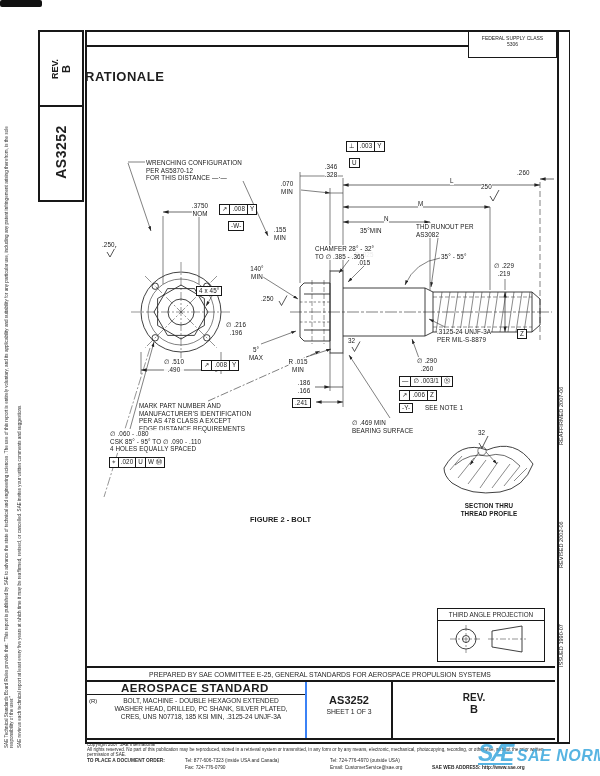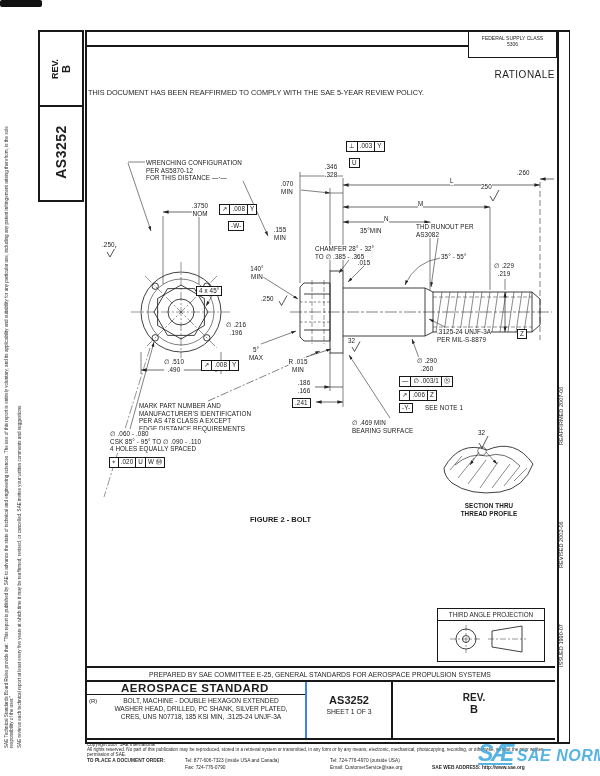--- a/index.html
+++ b/index.html
@@ -50,22 +50,21 @@
   <div class="abs frame" style="left:38px;top:103px;width:42px;height:97px;display:flex;align-items:center;justify-content:center;border-top:none;">
     <div class="b" style="transform:rotate(-90deg);font-size:14px;letter-spacing:.5px;">AS3252</div>
   </div>
 
   <div class="abs thin" style="left:468px;top:30px;width:89px;height:28px;text-align:center;padding-top:4px;box-sizing:border-box;">
     <div style="font-size:5px;">FEDERAL SUPPLY CLASS</div>
     <div style="font-size:5px;">5306</div>
   </div>
   <div class="hline" style="left:85px;top:45px;width:383px;"></div>
 
-  <div class="abs" style="left:85px;top:69px;width:470px;text-align:right;font-size:10px;letter-spacing:.5px;">RATIONALE</div>
-  <div class="abs" style="left:88px;top:88px;width:440px;font-size:7.3px;">THIS DOCUMENT HAS BEEN REAFFIRMED TO COMPLY WITH THE SAE 5-YEAR REVIEW POLICY.</div>
+  <div class="abs" style="left:85px;top:69px;width:470px;text-align:left;font-size:13px;letter-spacing:.5px;font-weight:bold;">RATIONALE</div>
 
   <svg class="abs" style="left:85px;top:102px;z-index:1;" width="470" height="440" viewBox="85 102 470 440">
     <defs>
       <marker id="arw" markerWidth="9" markerHeight="7" refX="8" refY="2.5" orient="auto-start-reverse">
         <path d="M0,0L8,2.5L0,5z" fill="#242424"></path>
       </marker>
     </defs>
     <g stroke="#2b2b2b" stroke-width="0.9" fill="none">
 
       <circle cx="181" cy="312" r="40"></circle>

